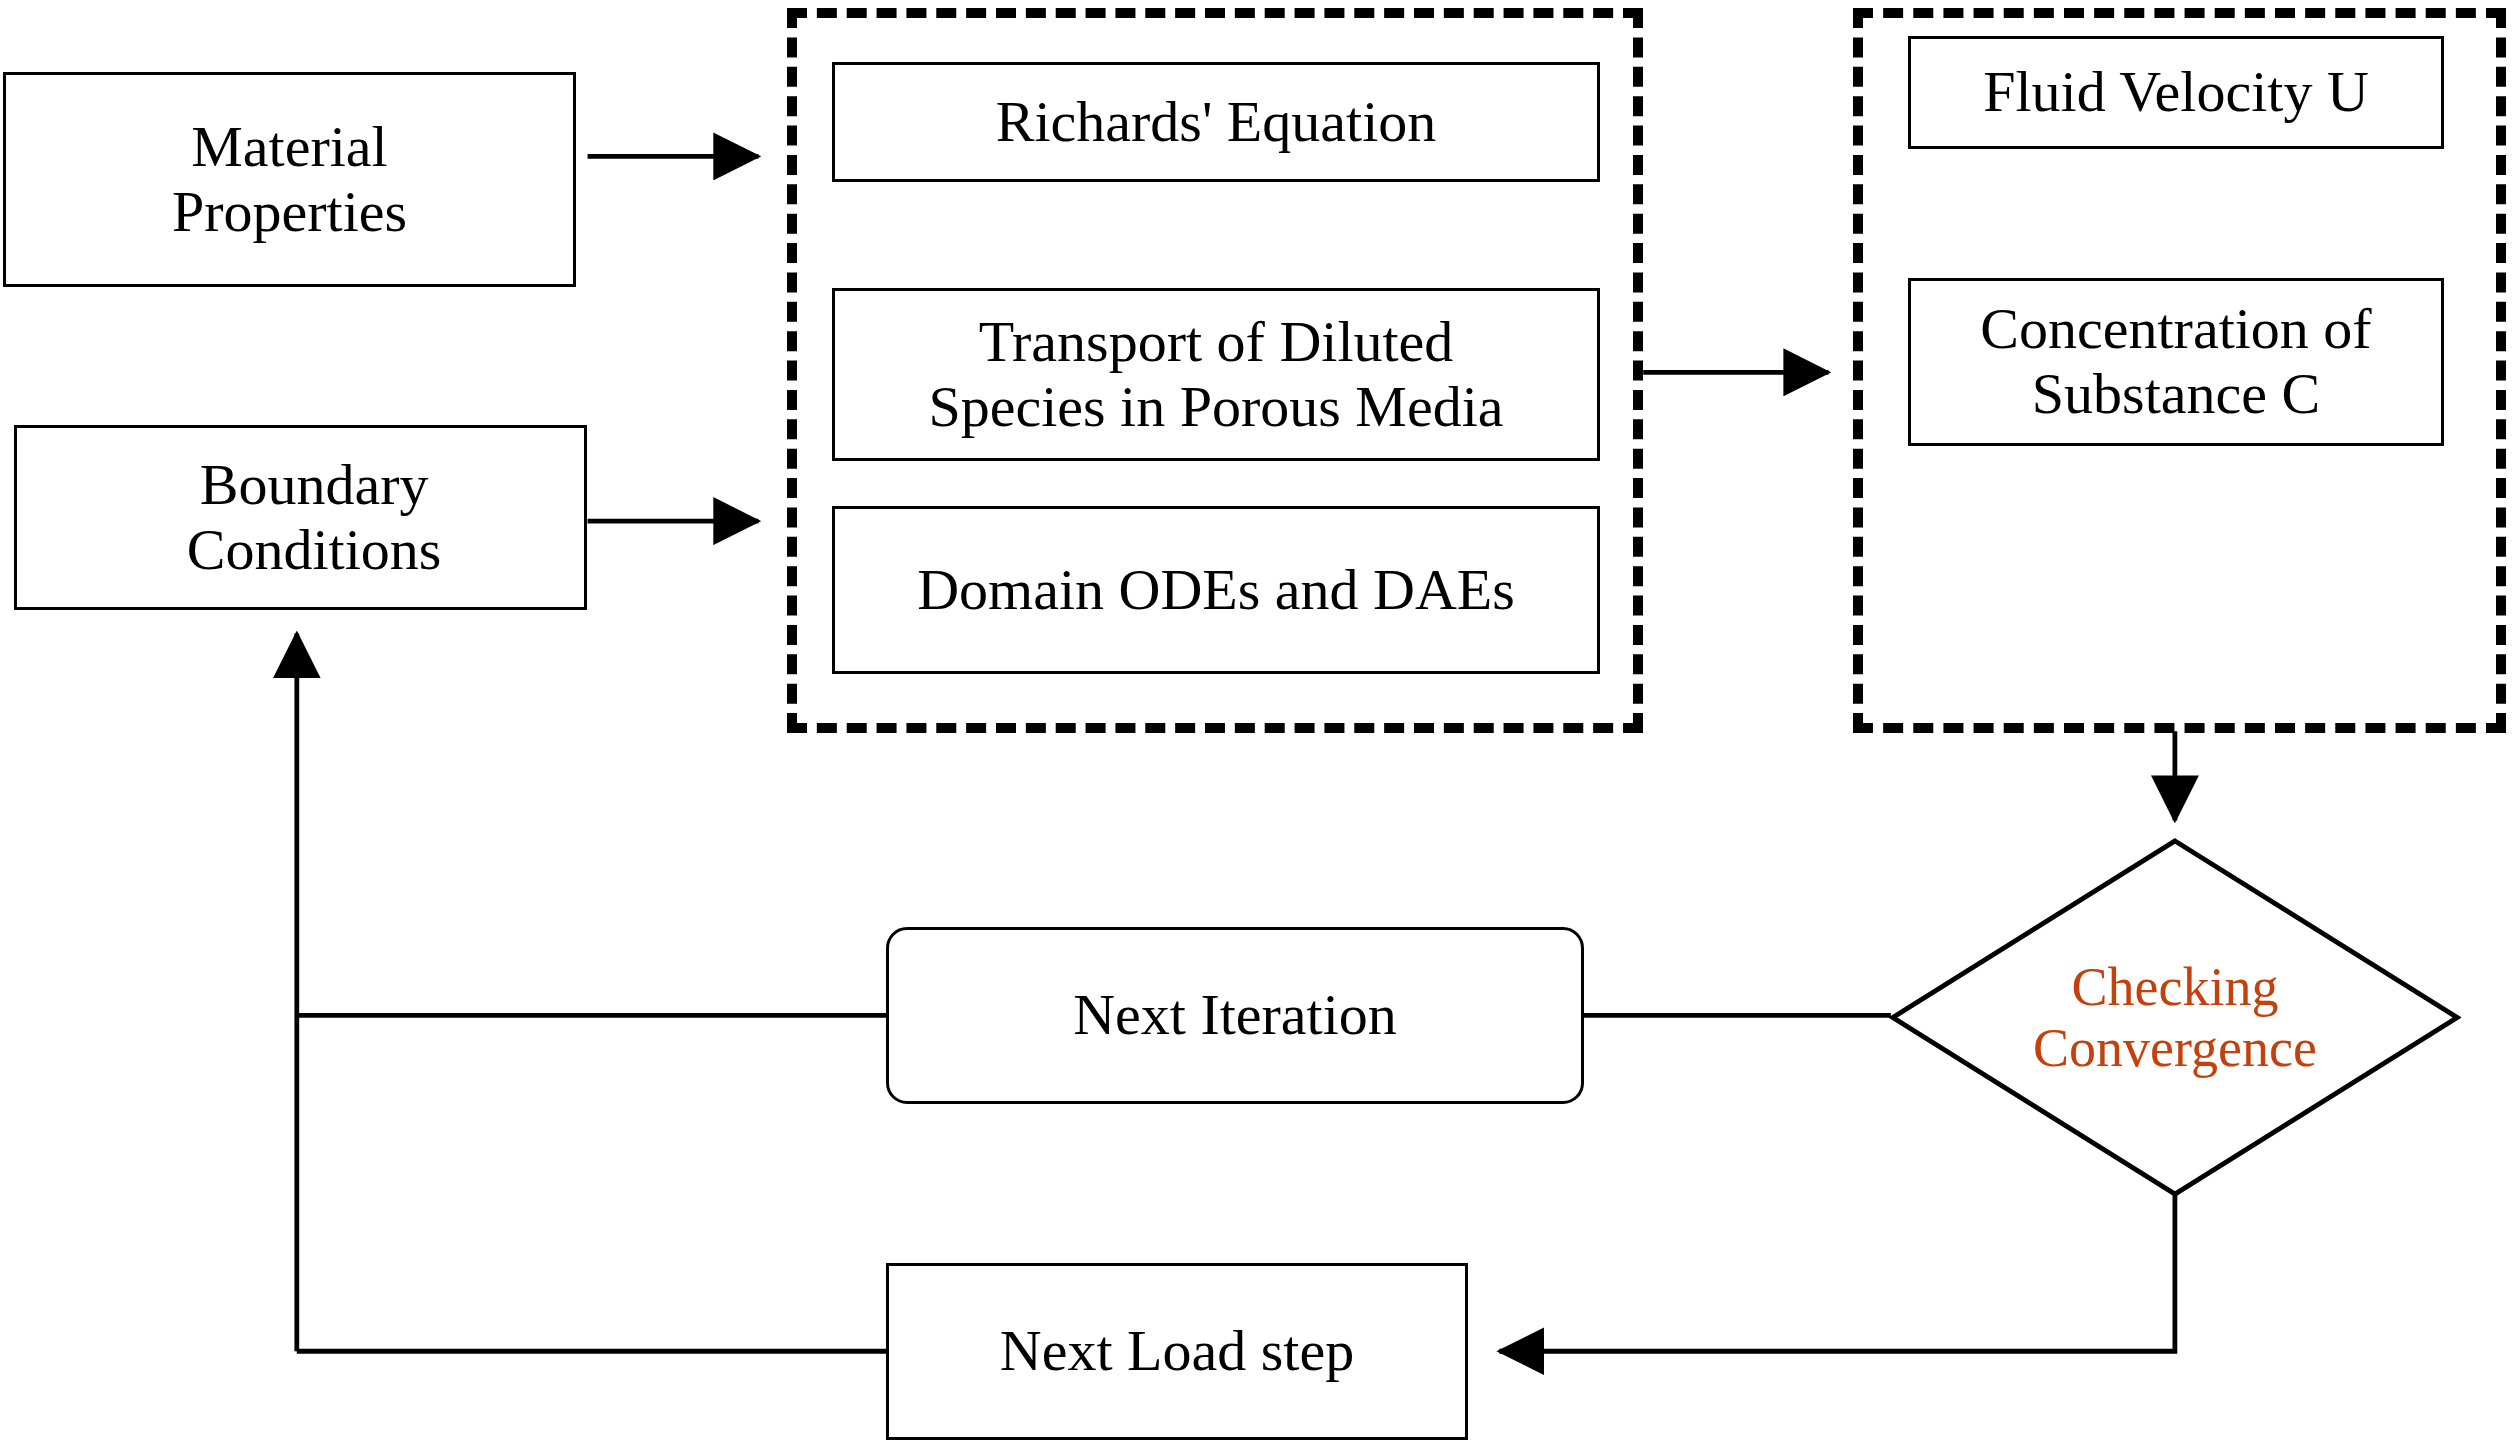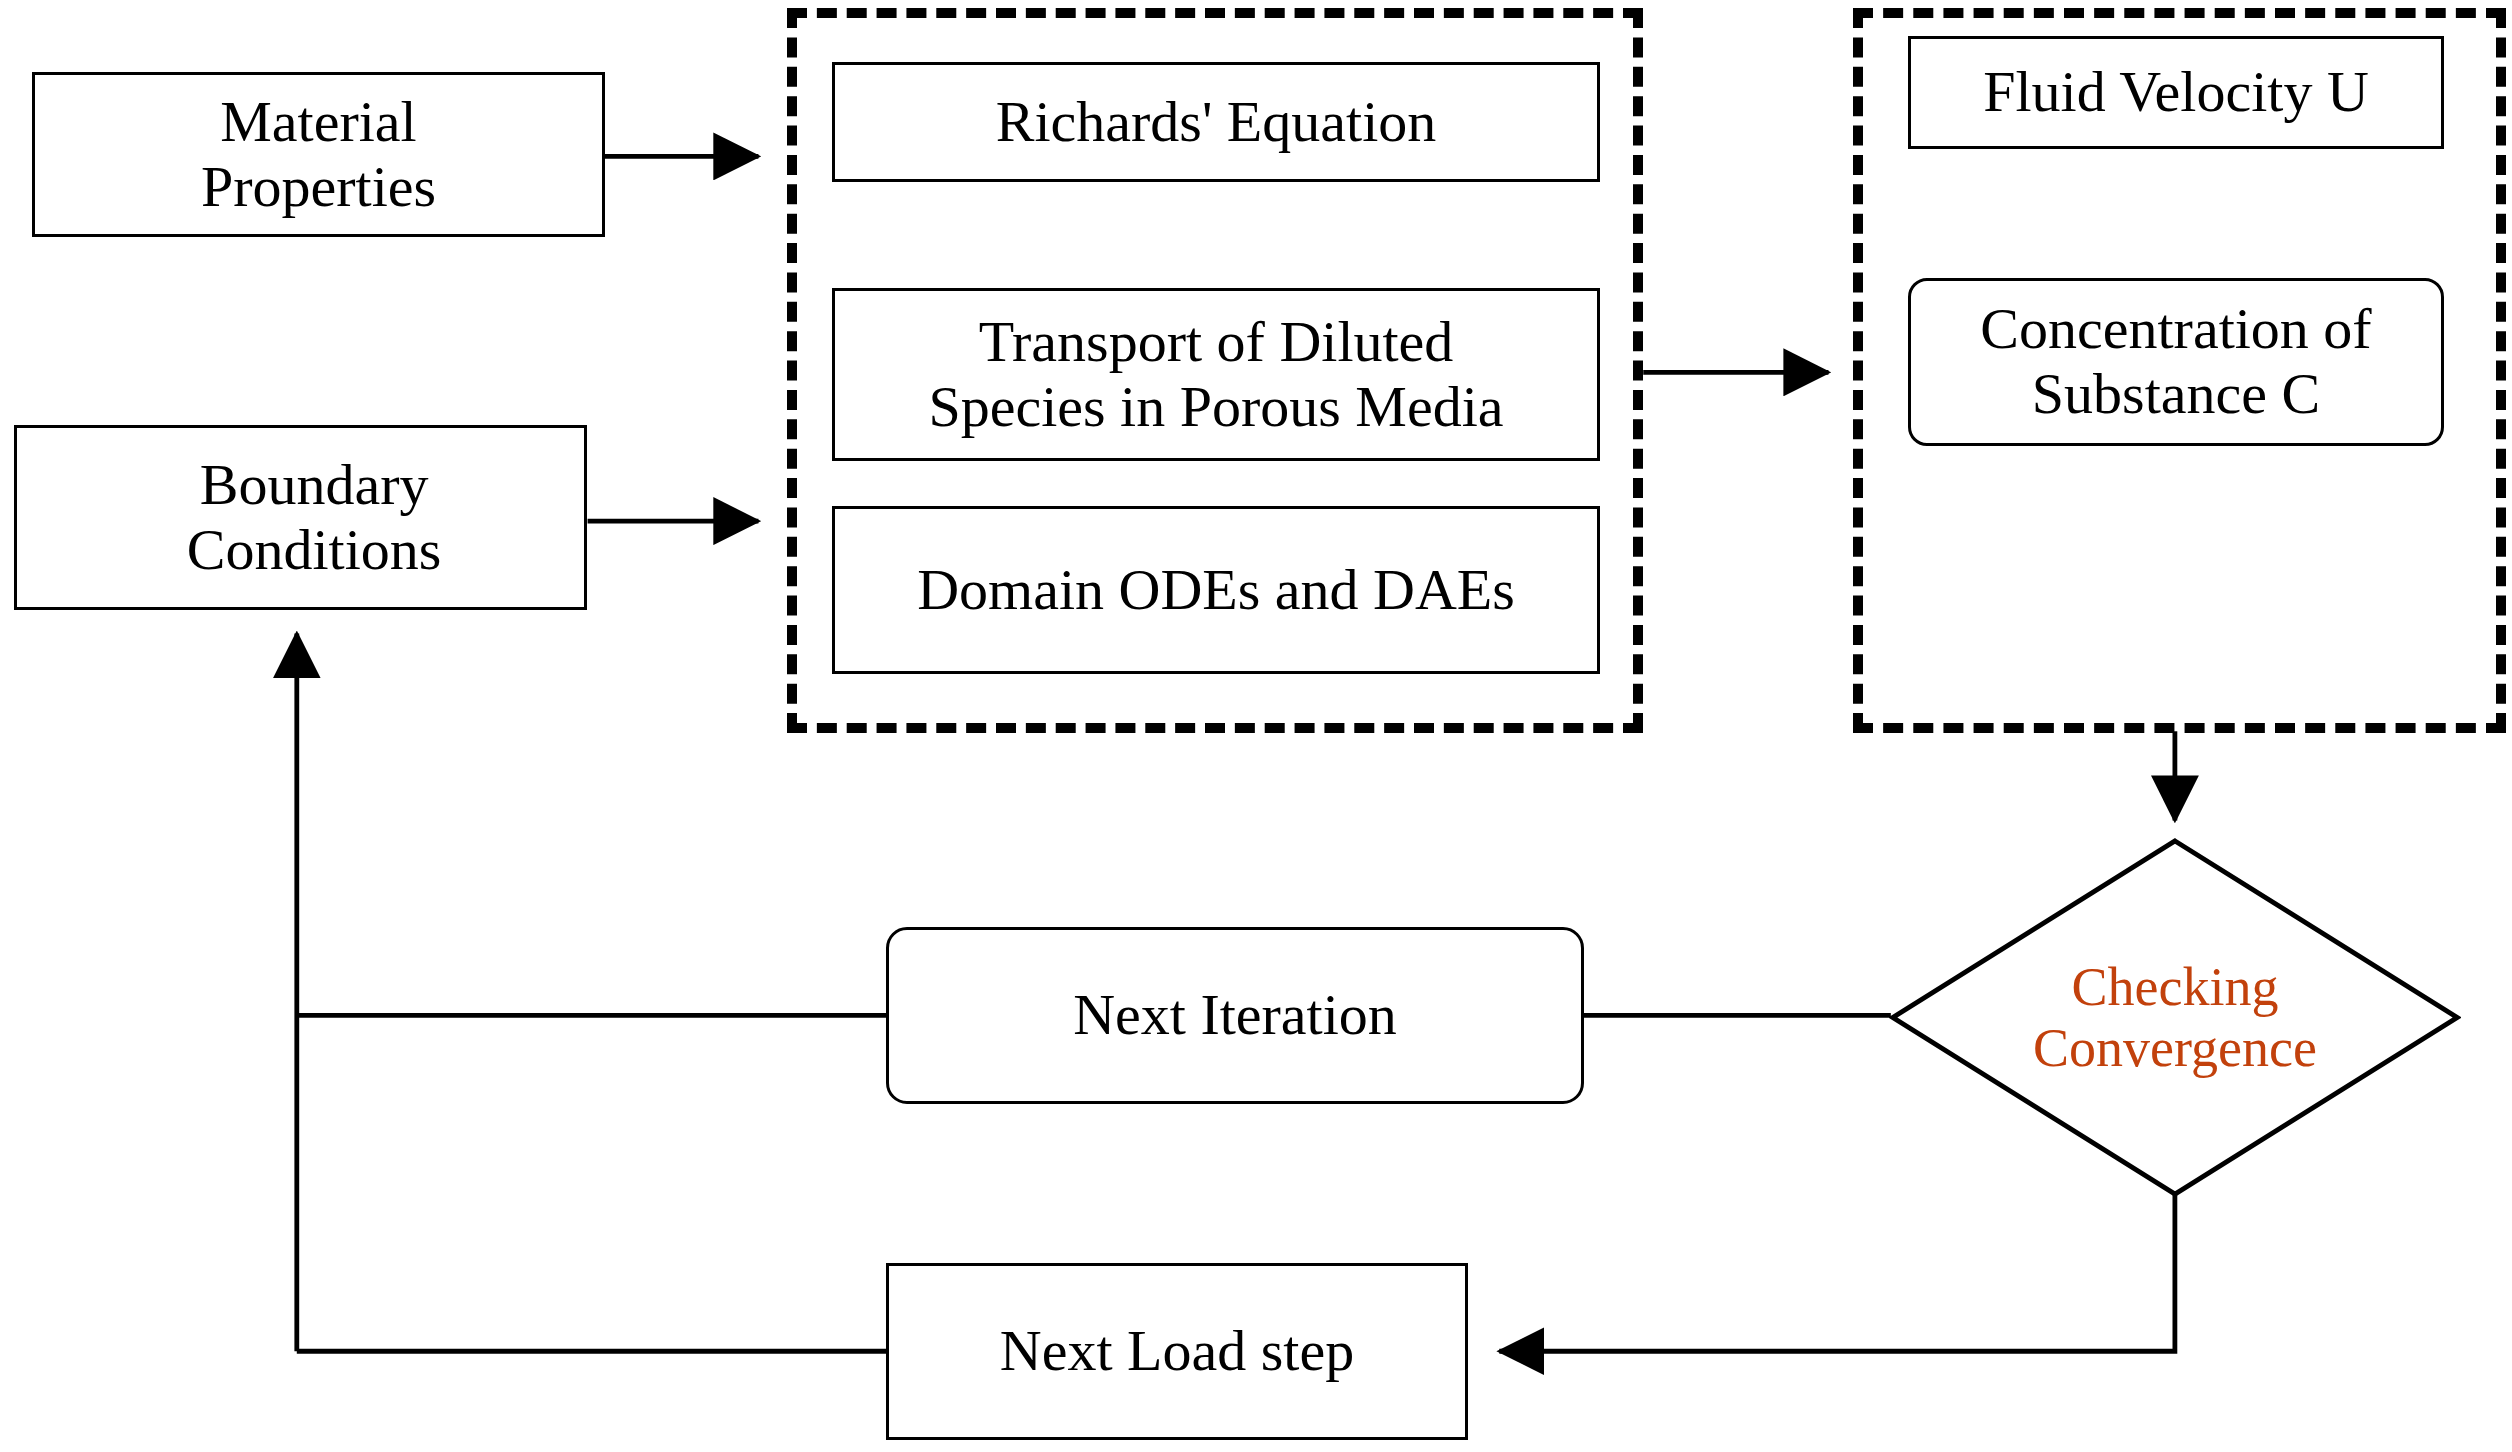--- a/index.html
+++ b/index.html
@@ -102,21 +102,21 @@
       <path d="M2266,1240 L2266,1408 L1562,1408" marker-end="url(#ah-big)"></path>
 
       <path d="M923,1058 L309,1058"></path>
 
       <path d="M923,1408 L309,1408"></path>
 
       <path d="M309,1408 L309,660" marker-end="url(#ah-big)"></path>
     </g>
   </svg>
 
-  <div class="node fs-big" style="left:32px; top:72px; width:573px; height:165px;">
+  <div class="node fs-big" style="left:3px; top:72px; width:573px; height:215px;">
     <span class="label">Material
 Properties</span>
   </div>
 
   <div class="node fs-big" style="left:14.4px; top:425px; width:573px; height:185px;padding-left:36px;">
     <span class="label">Boundary
 Conditions</span>
   </div>
 
   <div class="group-dashed" style="left:787px; top:7.7px; width:856px; height:725px;"></div>
@@ -133,21 +133,21 @@
   <div class="node fs-big" style="left:832px; top:506px; width:768px; height:168px;">
     <span class="label">Domain ODEs and DAEs</span>
   </div>
 
   <div class="group-dashed" style="left:1853px; top:7.7px; width:653px; height:725px;"></div>
 
   <div class="node fs-big" style="left:1908px; top:36px; width:536px; height:113px;">
     <span class="label">Fluid Velocity U</span>
   </div>
 
-  <div class="node fs-big" style="left:1908px; top:278px; width:536px; height:168px;border-radius:19px;">
+  <div class="node fs-big" style="left:1908px; top:278px; width:536px; height:168px;">
     <span class="label">Concentration of
 Substance C</span>
   </div>
 
 
   <div class="diamond-wrap" style="left:1889px; top:837px; width:572px; height:361px;">
     <svg width="572" height="361" viewBox="0 0 596 376" xmlns="http://www.w3.org/2000/svg">
       <polygon points="298,4 592,188 298,372 4,188" fill="#ffffff" stroke="#000000" stroke-width="5"></polygon>
     </svg>
     <span class="diamond-text fs-mid">Checking

